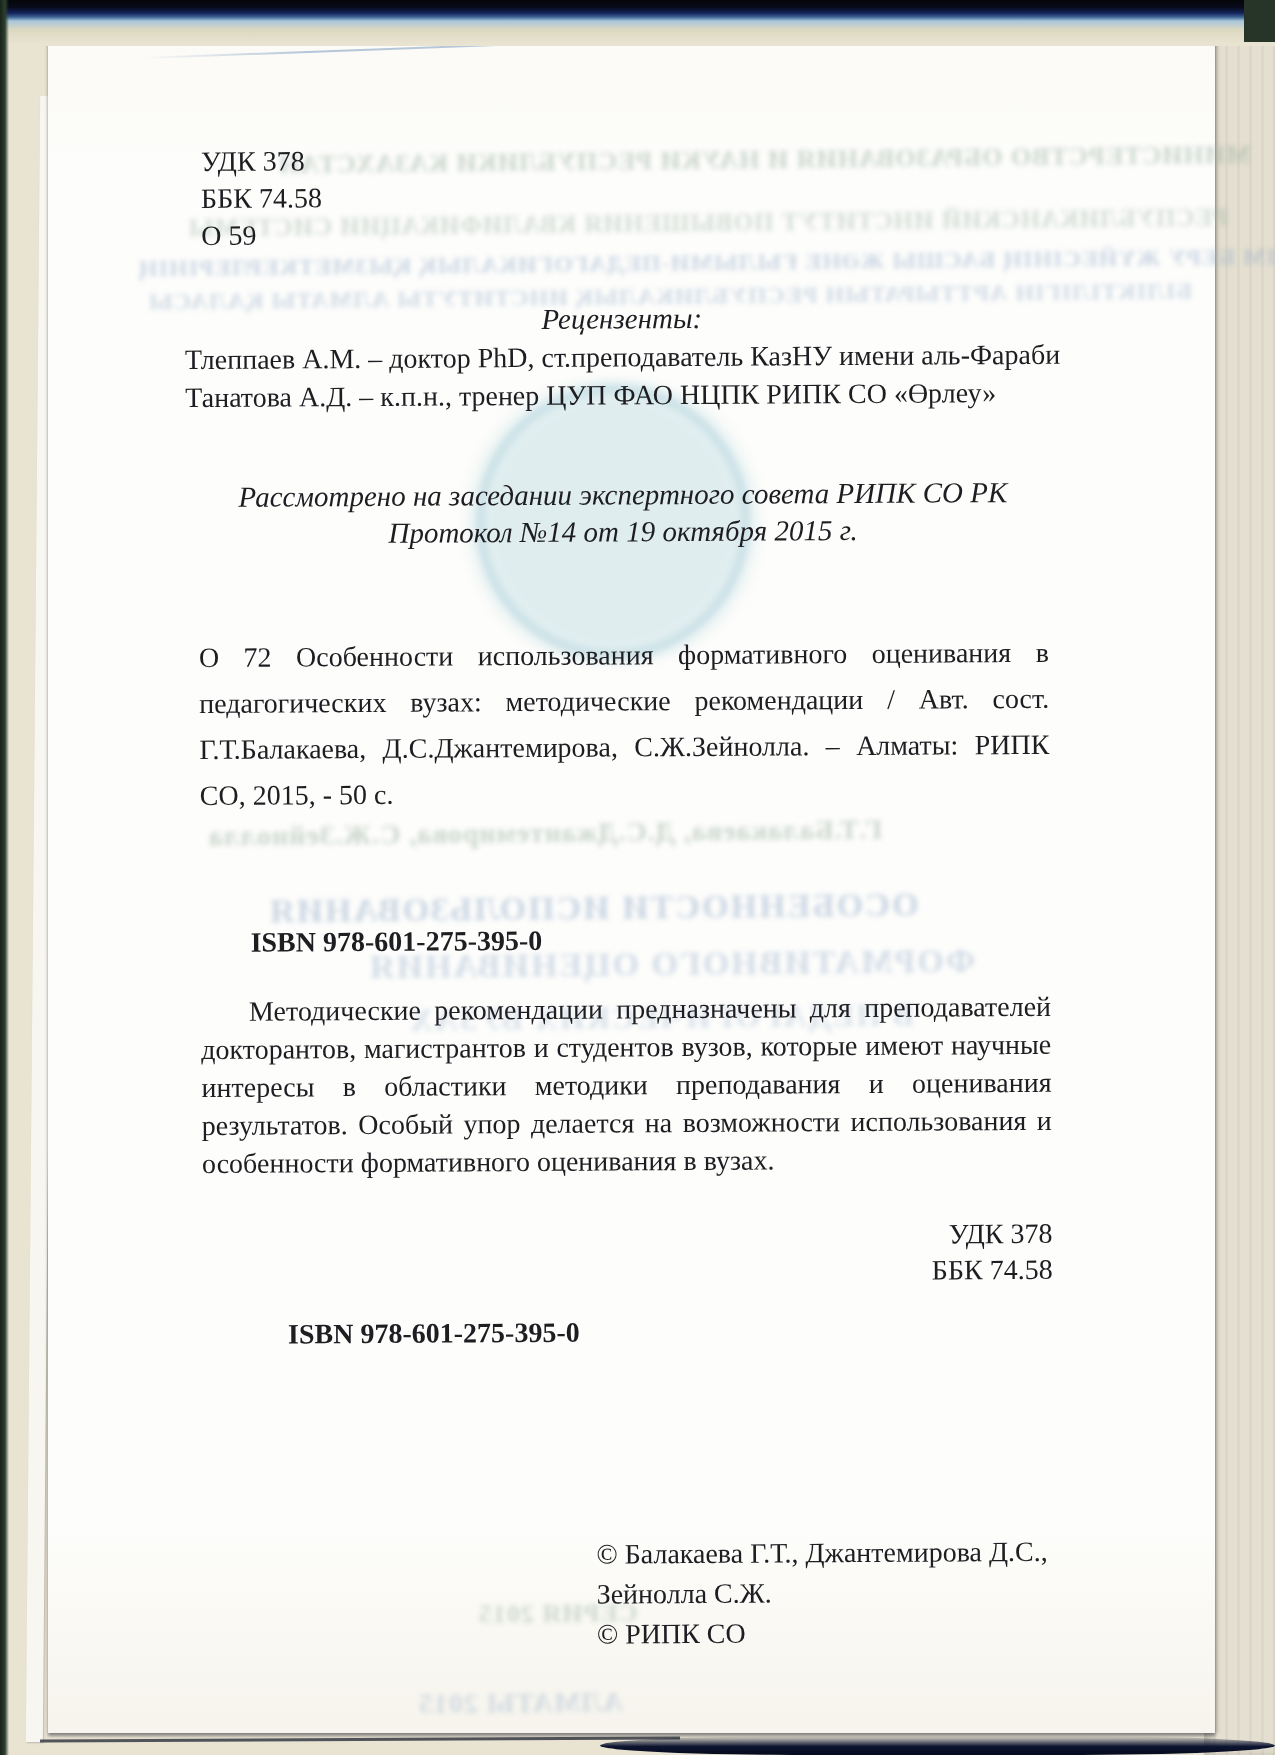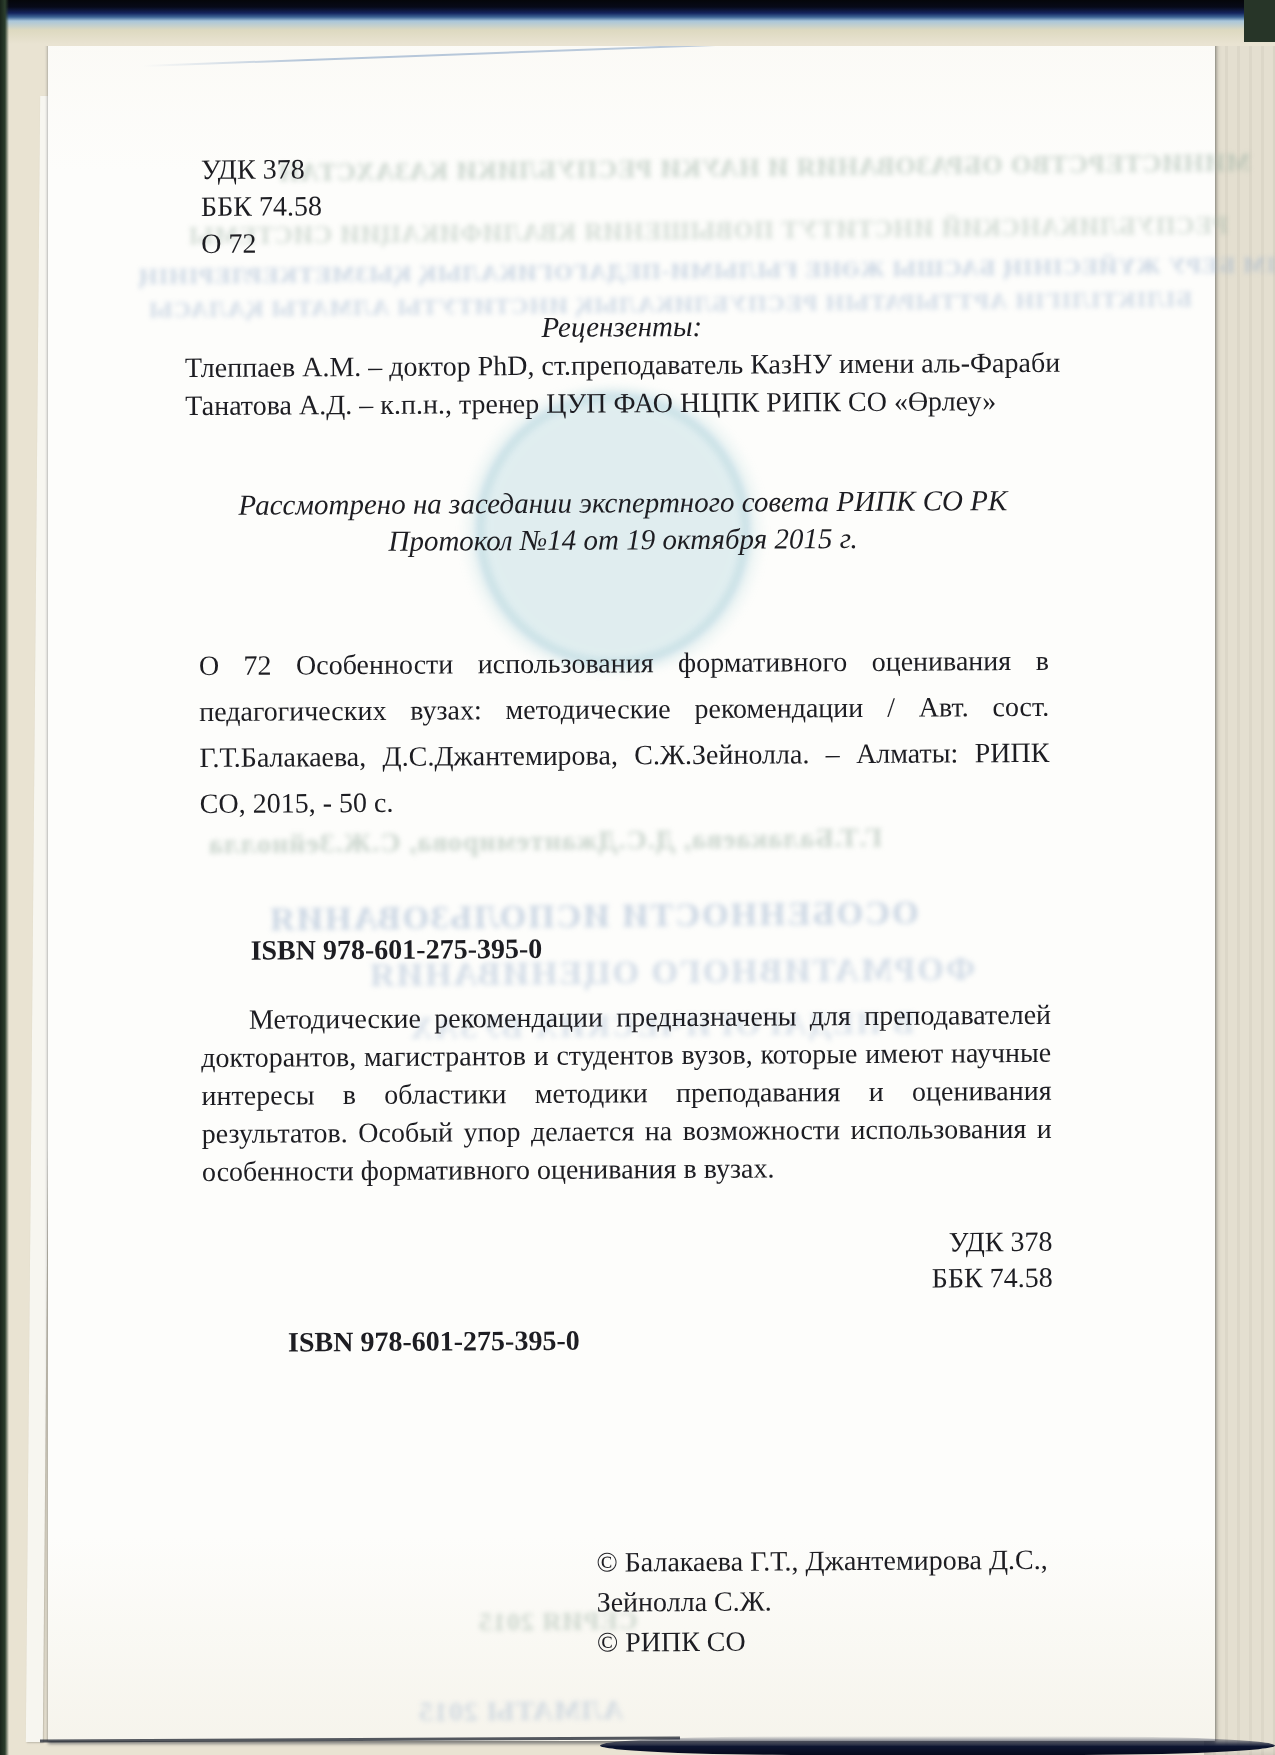--- a/index.html
+++ b/index.html
@@ -18,21 +18,21 @@
   .tr-corner{position:absolute;left:1244px;top:0;width:31px;height:42px;background:#273528;}
   .br-band{position:absolute;left:600px;top:1736px;width:675px;height:19px;
     background:linear-gradient(180deg,rgba(10,16,40,0) 0,#0c1430 55%,#060a1c 100%);
     border-radius:60%/18px;}
   .bottom-line{position:absolute;left:40px;top:1738px;width:640px;height:3px;
     background:#2a2f3a;transform:rotate(-0.25deg);opacity:.8;}
   .under-sheet{position:absolute;left:33px;top:96px;width:17px;height:1646px;
     background:#f7f6f0;transform:rotate(.5deg);box-shadow:1px 1px 2px rgba(0,0,0,.2);}
 
   
-  .page{position:absolute;left:48px;top:35px;width:1167px;height:1706px;
+  .page{position:absolute;left:48px;top:27px;width:1167px;height:1706px;
     background:linear-gradient(180deg,#fbfaf6 0,#fdfdfb 8%,#fdfdfb 88%,#f6f4ec 100%);
     box-shadow:2px 0 4px rgba(70,70,60,.30), 0 3px 3px rgba(30,35,50,.45);}
   .crease{position:absolute;left:95px;top:30px;width:1090px;height:2px;
     background:linear-gradient(90deg,rgba(120,150,190,0),#9db4cf 15%,#aabdd4 70%,rgba(130,150,180,.2));
     transform:rotate(-2.1deg);transform-origin:left top;opacity:.75;}
 
   
   .watermark{position:absolute;left:400px;top:350px;width:330px;height:290px;border-radius:50%;
     background:radial-gradient(circle at 50% 50%, rgba(150,200,210,.28) 0 58%, rgba(120,180,200,.45) 60%,
                rgba(150,200,210,.15) 64%, rgba(150,200,210,0) 70%);
@@ -84,21 +84,21 @@
     <div class="bleed big" style="left:360px;top:972px;font-size:32px;opacity:.35;">В ПЕДАГОГИЧЕСКИХ ВУЗАХ</div>
 
     <div class="bleed green" style="left:430px;top:1572px;font-size:26px;opacity:.5;">СЕРИЯ 2015</div>
     <div class="bleed" style="left:370px;top:1660px;font-size:28px;opacity:.4;">АЛМАТЫ 2015</div>
 
     <div class="content">
 
       <div class="codes">
         <div>УДК 378</div>
         <div>ББК 74.58</div>
-        <div>О 72</div>
+        <div>О 59</div>
       </div>
 
       <div class="rev-head">Рецензенты:</div>
       <div class="rev-lines">
         <div>Тлеппаев А.М. – доктор PhD, ст.преподаватель КазНУ имени аль-Фараби</div>
         <div>Танатова А.Д. – к.п.н., тренер ЦУП ФАО НЦПК РИПК СО «Өрлеу»</div>
       </div>
 
       <div class="approval">
         <div>Рассмотрено на заседании экспертного совета РИПК СО РК</div>

